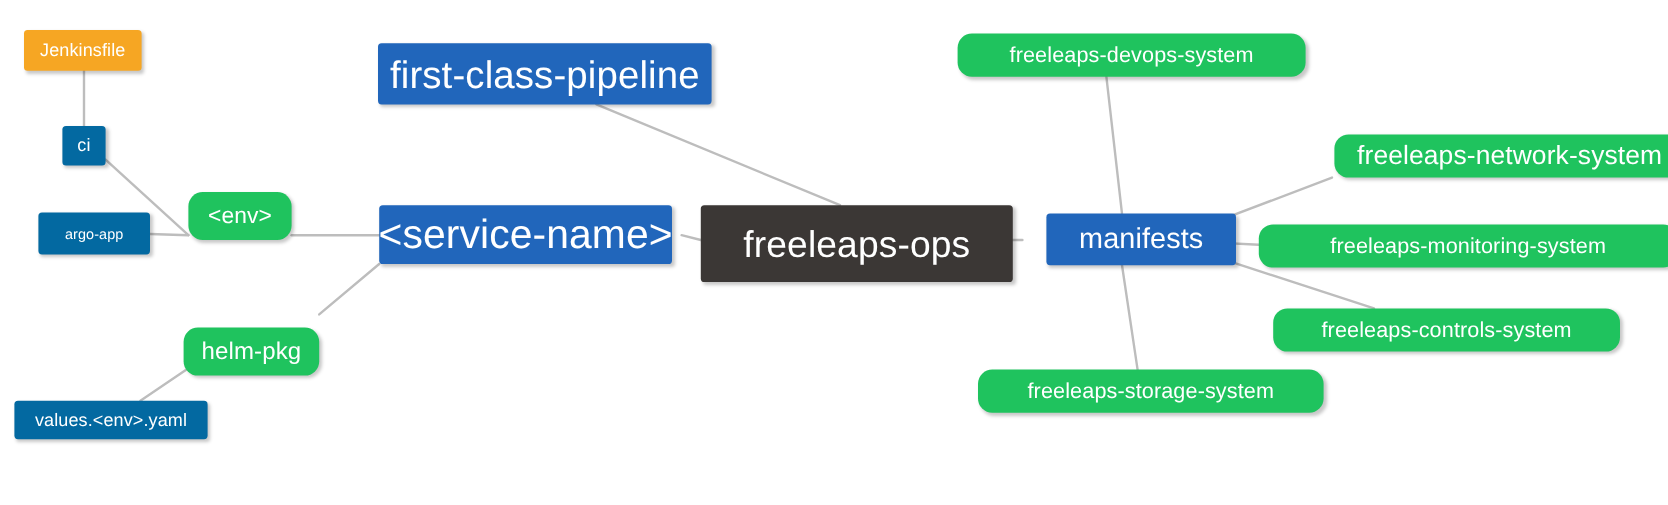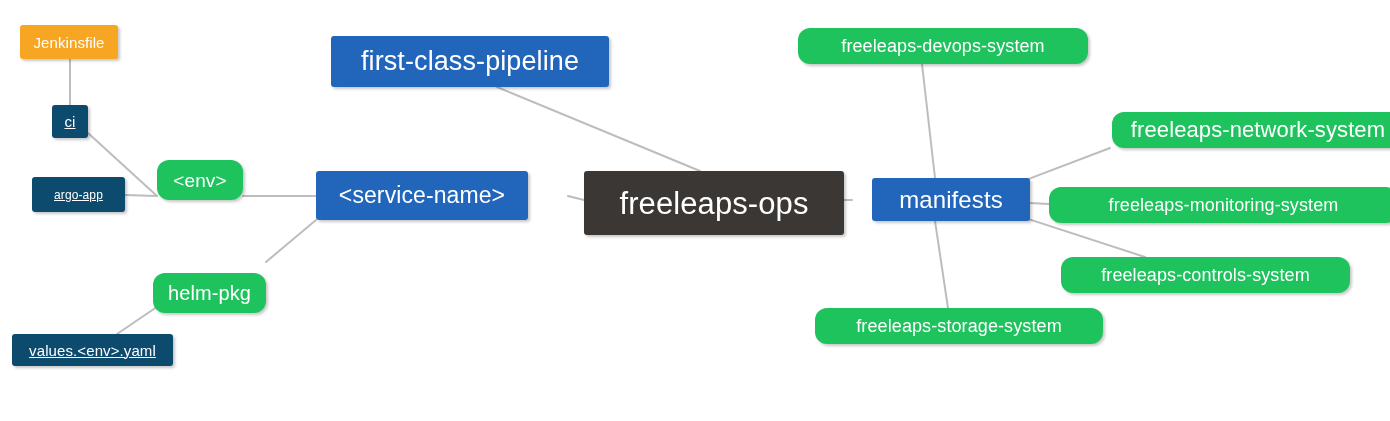--- a/index.html
+++ b/index.html
@@ -33,21 +33,21 @@
     border-radius: 3px;
     white-space: nowrap;
     box-shadow: 2px 2px 3px rgba(0,0,0,0.22);
     letter-spacing: 0.1px;
     line-height: 1;
   }
   .node.root    { background: #3b3735; }
   .node.blue    { background: #2166bb; }
   .node.green   { background: #1fc35e; border-radius: 12px; }
   .node.orange  { background: #f6a623; }
-  .node.red     { background: #0c4a6e; text-decoration: underline; }
+  .node.red     { background: #0369a1; }
 </style>
 </head>
 <body>
 
 <div id="canvas">
   <svg id="edges" viewBox="0 0 1390 421" preserveAspectRatio="none">
       <line x1="70" y1="59" x2="70" y2="105" stroke="#bdbdbd" stroke-width="2" stroke-linecap="round"></line>
       <line x1="88" y1="133" x2="157" y2="196" stroke="#bdbdbd" stroke-width="2" stroke-linecap="round"></line>
       <line x1="125" y1="195" x2="157" y2="196" stroke="#bdbdbd" stroke-width="2" stroke-linecap="round"></line>
       <line x1="243" y1="196" x2="316" y2="196" stroke="#bdbdbd" stroke-width="2" stroke-linecap="round"></line>
@@ -62,22 +62,22 @@
       <line x1="1010" y1="213" x2="1145" y2="257" stroke="#bdbdbd" stroke-width="2" stroke-linecap="round"></line>
       <line x1="935" y1="221" x2="948" y2="308" stroke="#bdbdbd" stroke-width="2" stroke-linecap="round"></line>
     </svg>
   <div id="nodes">
       <div class="node orange" style="left: 20px; top: 25px; width: 98px; height: 34px; font-size: 15px;">Jenkinsfile</div>
       <div class="node red" style="left: 52px; top: 105px; width: 36px; height: 33px; font-size: 15px;">ci</div>
       <div class="node red" style="left: 32px; top: 177px; width: 93px; height: 35px; font-size: 12px;">argo-app</div>
       <div class="node green" style="left: 157px; top: 160px; width: 86px; height: 40px; font-size: 19px;">&lt;env&gt;</div>
       <div class="node green" style="left: 153px; top: 257px; width: 113px; height: 40px; font-size: 20px; margin-top: 16px;">helm-pkg</div>
       <div class="node red" style="left: 12px; top: 334px; width: 161px; height: 32px; font-size: 15px;">values.&lt;env&gt;.yaml</div>
-      <div class="node blue" style="left: 315px; top: 36px; width: 278px; height: 51px; font-size: 27px; margin-left: 16px;">first-class-pipeline</div>
-      <div class="node blue" style="left: 316px; top: 171px; width: 212px; height: 49px; font-size: 23px;">&lt;service-name&gt;</div>
+      <div class="node blue" style="left: 315px; top: 36px; width: 278px; height: 51px; font-size: 32px;">first-class-pipeline</div>
+      <div class="node blue" style="left: 316px; top: 171px; width: 244px; height: 49px; font-size: 34px;">&lt;service-name&gt;</div>
       <div class="node root" style="left: 584px; top: 171px; width: 260px; height: 64px; font-size: 31px;">freeleaps-ops</div>
       <div class="node blue" style="left: 852px; top: 178px; width: 158px; height: 43px; font-size: 24px; margin-left: 20px;">manifests</div>
       <div class="node green" style="left: 798px; top: 28px; width: 290px; height: 36px; font-size: 18px;">freeleaps-devops-system</div>
       <div class="node green" style="left: 1112px; top: 112px; width: 292px; height: 36px; font-size: 22px;">freeleaps-network-system</div>
       <div class="node green" style="left: 1049px; top: 187px; width: 349px; height: 36px; font-size: 18px;">freeleaps-monitoring-system</div>
       <div class="node green" style="left: 1061px; top: 257px; width: 289px; height: 36px; font-size: 18px;">freeleaps-controls-system</div>
       <div class="node green" style="left: 815px; top: 308px; width: 288px; height: 36px; font-size: 18px;">freeleaps-storage-system</div>
     </div>
 </div>
 

